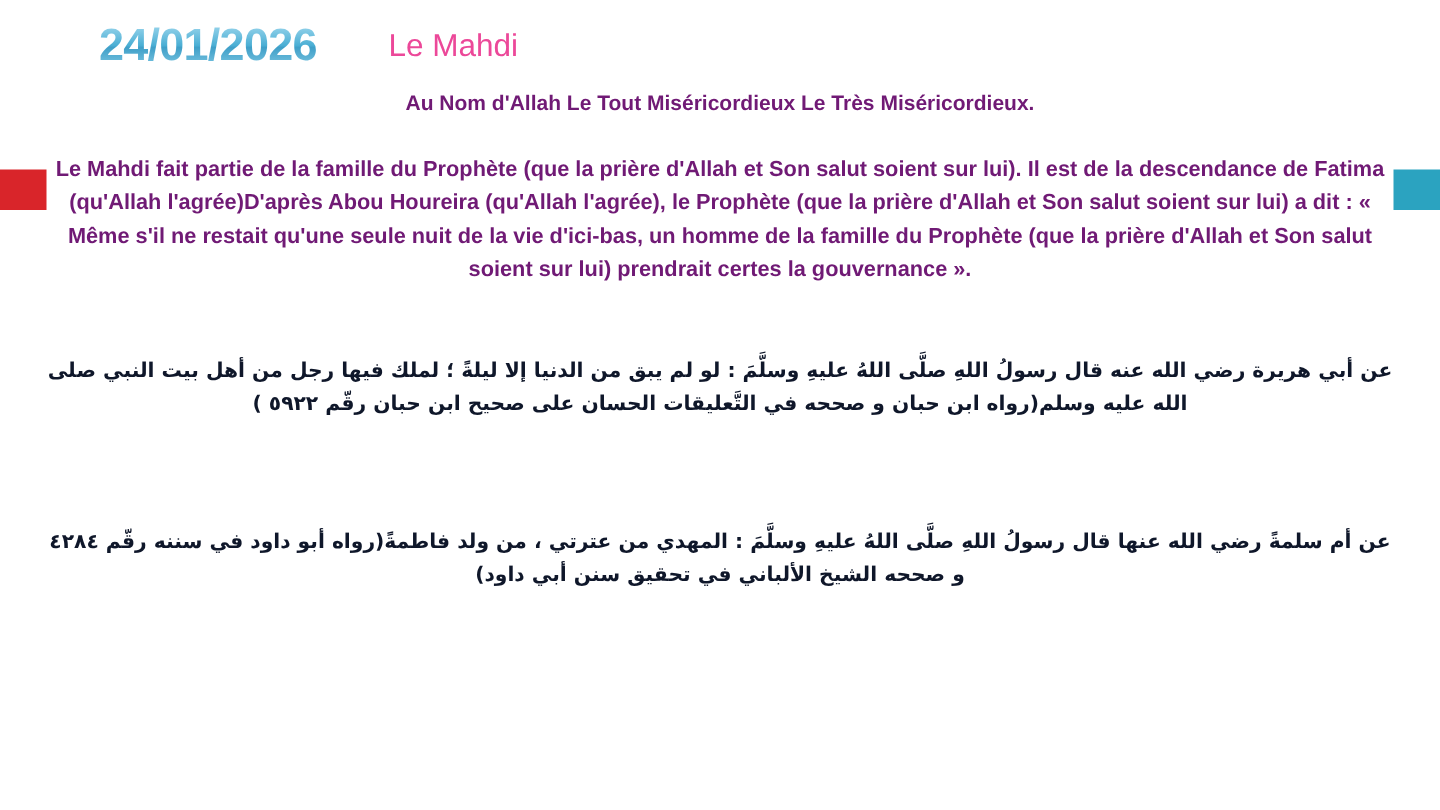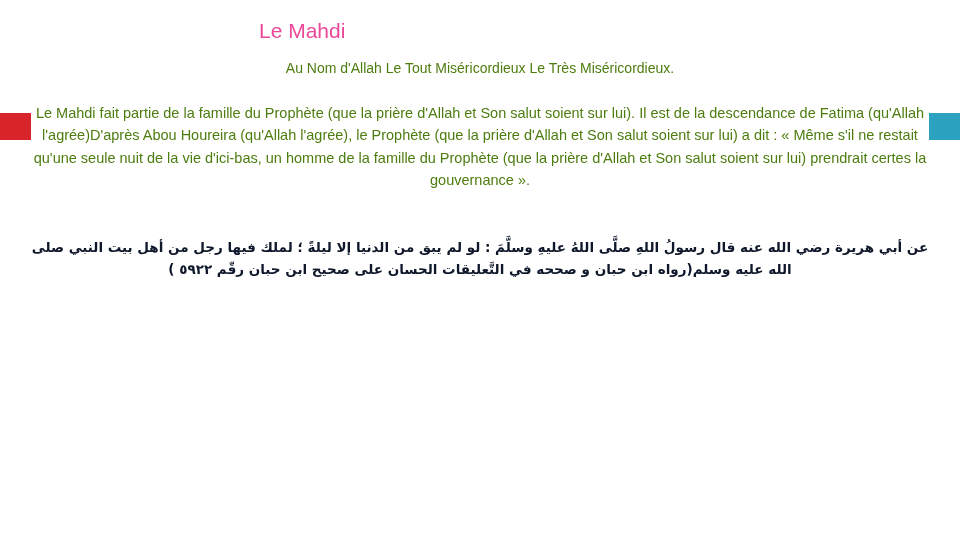--- a/index.html
+++ b/index.html
@@ -59,22 +59,22 @@
   
   .content {
     position: absolute;
     top: 58px;
     left: 30px;
     width: 900px;
   }
 
   .para {
     text-align: center;
-    font-weight: normal;
-    color: #4d7c0f;
+    font-weight: bold;
+    color: #701a75;
     font-size: 14.5px;
     line-height: 1.55;
     margin: 0;
   }
 
   .para.bismillah { font-size: 14px; }
   .spacer-md { height: 22px; }
   .spacer-lg { height: 26px; }
 
   .arabic {
@@ -88,20 +88,21 @@
     font-family: "DejaVu Sans", "Liberation Sans", sans-serif;
   }
 </style>
 </head>
 <body>
 
 <div class="edge-bar left"></div>
 <div class="edge-bar right"></div>
 
 <div class="header">
+  <div class="slide-date">24/01/2026</div>
   <div class="slide-title">Le Mahdi</div>
 </div>
 
 <div class="content">
 
   <p class="para bismillah">Au Nom d'Allah Le Tout Miséricordieux Le Très Miséricordieux.</p>
 
   <div class="spacer-md"></div>
 
   <p class="para">Le Mahdi fait partie de la famille du Prophète (que la prière d'Allah et Son salut soient sur lui). Il est de la descendance de Fatima (qu'Allah l'agrée)D'après Abou Houreira (qu'Allah l'agrée), le Prophète (que la prière d'Allah et Son salut soient sur lui) a dit : « Même s'il ne restait qu'une seule nuit de la vie d'ici-bas, un homme de la famille du Prophète (que la prière d'Allah et Son salut soient sur lui) prendrait certes la gouvernance ».</p>
@@ -114,14 +115,15 @@
   <p class="arabic">عن أبي هريرة رضي الله عنه قال رسولُ اللهِ صلَّى اللهُ عليهِ وسلَّمَ : لو لم يبق من الدنيا إلا ليلةً ؛ لملك فيها رجل من أهل بيت النبي صلى الله عليه وسلم(رواه ابن حبان و صححه في التَّعليقات الحسان على صحيح ابن حبان رقّم ٥٩٢٢ )</p>
 
   <div class="spacer-md"></div>
 
 
   <div class="spacer-lg"></div>
 
 
   <div class="spacer-md"></div>
 
+  <p class="arabic">عن أم سلمةً رضي الله عنها قال رسولُ اللهِ صلَّى اللهُ عليهِ وسلَّمَ : المهدي من عترتي ، من ولد فاطمةً(رواه أبو داود في سننه رقّم ٤٢٨٤ و صححه الشيخ الألباني في تحقيق سنن أبي داود)</p>
 
 </div>
 
 </body></html>

